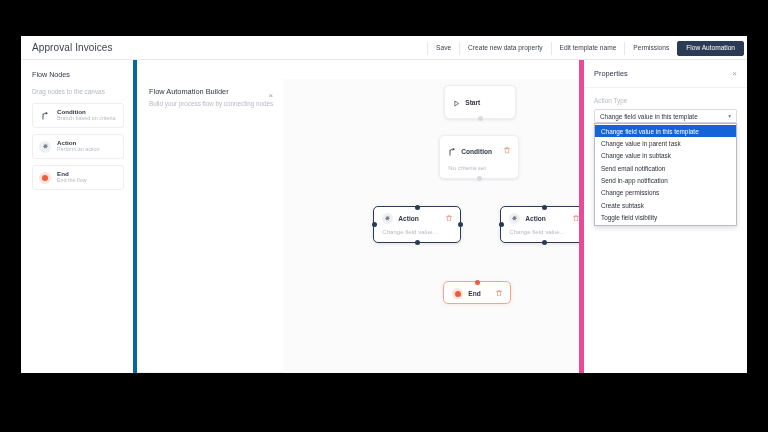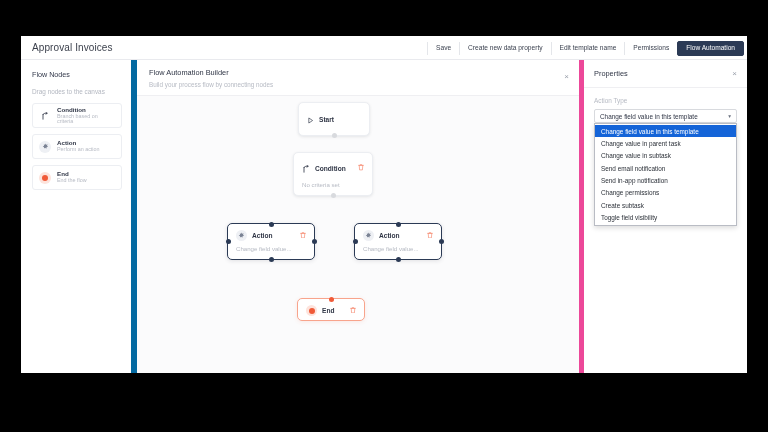--- a/index.html
+++ b/index.html
@@ -55,21 +55,21 @@
 
   
   .body {
     flex: 1 1 auto; display: flex; min-height: 0;
     background: #fff;
   }
 
   
   .sidebar {
     width: 116px; flex: 0 0 116px;
-    border-right: 6px solid #0369a1;
+    border-right: 4px solid #0369a1;
     padding: 10px 9px 0 11px;
     background: #fff;
   }
   .side-title { font-size: 7.2px; color: #32384a; margin-bottom: 9px; }
   .side-sub { font-size: 6.4px; color: #b3b7c0; margin-bottom: 8px; }
   .node-card {
     border: 1px solid #eceef2; border-radius: 3px;
     background: #fff;
     padding: 5px 6px;
     display: flex; align-items: center; gap: 6px;
@@ -84,21 +84,21 @@
   }
   .nc-ico.cond { background: transparent; }
   .nc-ico.act { background: #eef0f4; }
   .nc-ico.end { background: #fde3dc; }
   .nc-ico.end .dot { width: 6px; height: 6px; border-radius: 50%; background: #f05a38; }
   .nc-text { display: flex; flex-direction: column; gap: 1px; }
   .nc-name { font-size: 6.2px; color: #2f3545; font-weight: bold; line-height: 1; }
   .nc-desc { font-size: 5.4px; color: #b6bac3; line-height: 1; }
 
   
-  .center { flex: 1 1 auto; display: flex; flex-direction: column; min-width: 0; }
+  .center { flex: 1 1 auto; display: flex; flex-direction: row; min-width: 0; margin-top: 19px; }
   .canvas-head {
     padding: 8px 10px 7px 12px;
     border-bottom: 1px solid #efeff2;
     position: relative; background: #fff;
     flex: 0 0 auto;
   }
   .ch-title { font-size: 7.4px; color: #2f3545; margin-bottom: 4px; }
   .ch-sub { font-size: 6.3px; color: #b6bac3; }
   .ch-close {
     position: absolute; right: 10px; top: 13px;

